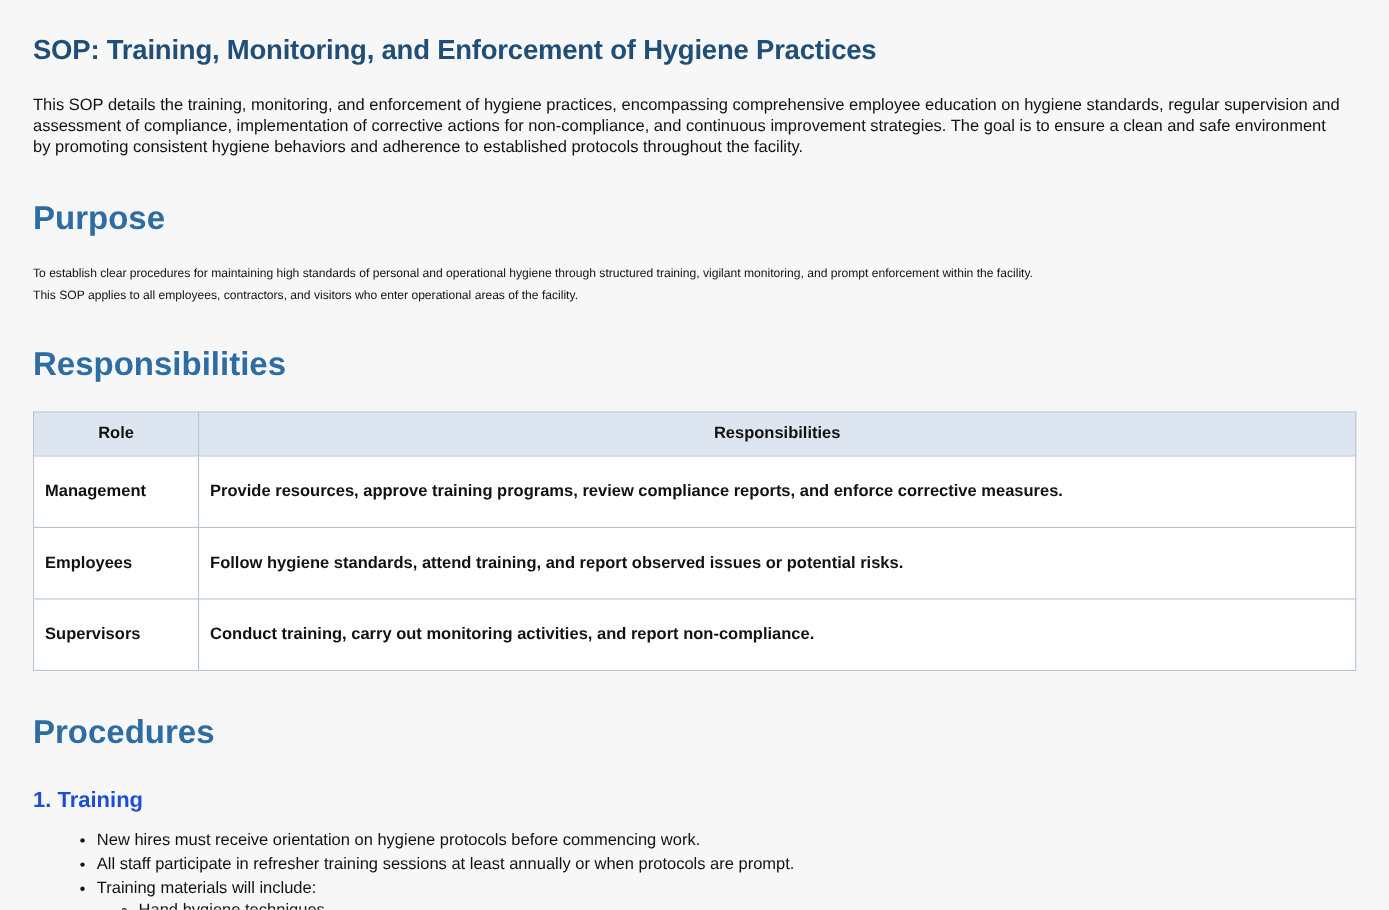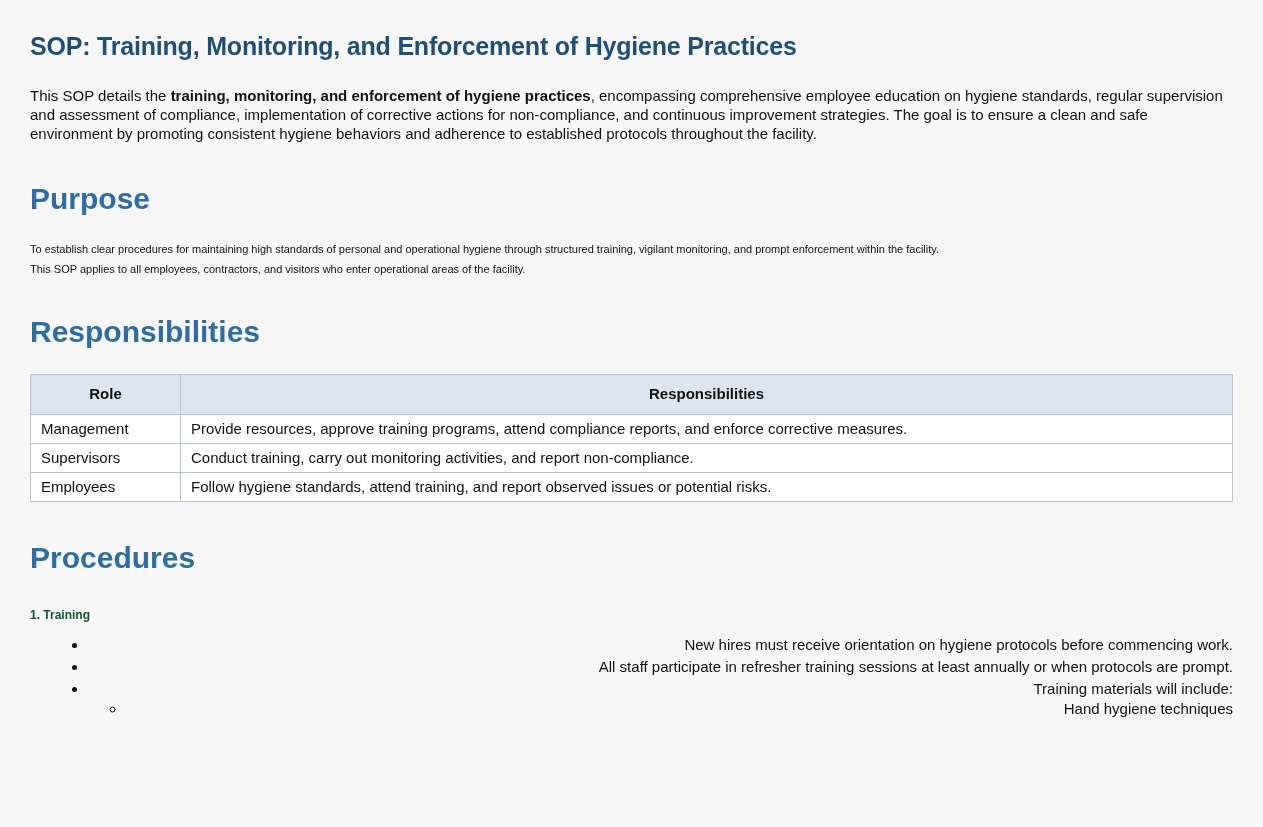--- a/index.html
+++ b/index.html
@@ -27,21 +27,21 @@
     color: #1f4e79;
     margin: 8px 0 22px 0;
     letter-spacing: -0.2px;
   }
   p.intro {
     margin: 0 0 8px 0;
     font-size: 15px;
     line-height: 1.28;
     max-width: 1195px;
   }
-  p.intro b { font-weight: bold; }
+  p.intro b { font-weight: normal; }
   h2.section {
     font-size: 30px;
     font-weight: bold;
     color: #2e6da4;
     margin: 36px 0 22px 0;
   }
   p.body-text {
     margin: 0 0 6px 0;
     font-size: 11px;
     line-height: 1.28;
@@ -56,40 +56,40 @@
   table.resp-table th {
     background: #dde5f0;
     border: 1px solid #b8c4d4;
     padding: 9px 10px;
     font-weight: bold;
     text-align: center;
     color: #111;
   }
   table.resp-table td {
     border: 1px solid #b8c4d4;
-    padding: 4px 10px;
+    padding: 22px 10px;
     background: #ffffff;
     text-align: left;
+    font-weight: bold;
   }
   table.resp-table col.c1 { width: 150px; }
   h3.subsection {
-    font-size: 12px;
+    font-size: 20px;
     font-weight: bold;
-    color: #14532d;
+    color: #1d4ed8;
     margin: 28px 0 12px 0;
   }
   ul.lvl1 {
     margin: 0;
     padding-left: 58px;
     list-style-type: disc;
   }
   ul.lvl1 > li {
     margin: 0 0 2px 0;
     line-height: 1.33;
-    text-align: right;
   }
   ul.lvl2 {
     margin: 0;
     padding-left: 38px;
     list-style-type: circle;
   }
   ul.lvl2 > li {
     margin: 0;
     line-height: 1.33;
   }
@@ -117,29 +117,29 @@
       </colgroup>
     <thead>
       <tr>
         <th>Role</th>
         <th>Responsibilities</th>
       </tr>
     </thead>
     <tbody>
       <tr>
         <td>Management</td>
-        <td>Provide resources, approve training programs, attend compliance reports, and enforce corrective measures.</td>
+        <td>Provide resources, approve training programs, review compliance reports, and enforce corrective measures.</td>
+      </tr>
+      <tr>
+        <td>Employees</td>
+        <td>Follow hygiene standards, attend training, and report observed issues or potential risks.</td>
       </tr>
       <tr>
         <td>Supervisors</td>
         <td>Conduct training, carry out monitoring activities, and report non-compliance.</td>
-      </tr>
-      <tr>
-        <td>Employees</td>
-        <td>Follow hygiene standards, attend training, and report observed issues or potential risks.</td>
       </tr>
     </tbody>
   </table>
 
   <h2 class="section">Procedures</h2>
 
   <h3 class="subsection">1. Training</h3>
 
   <ul class="lvl1">
     <li>

